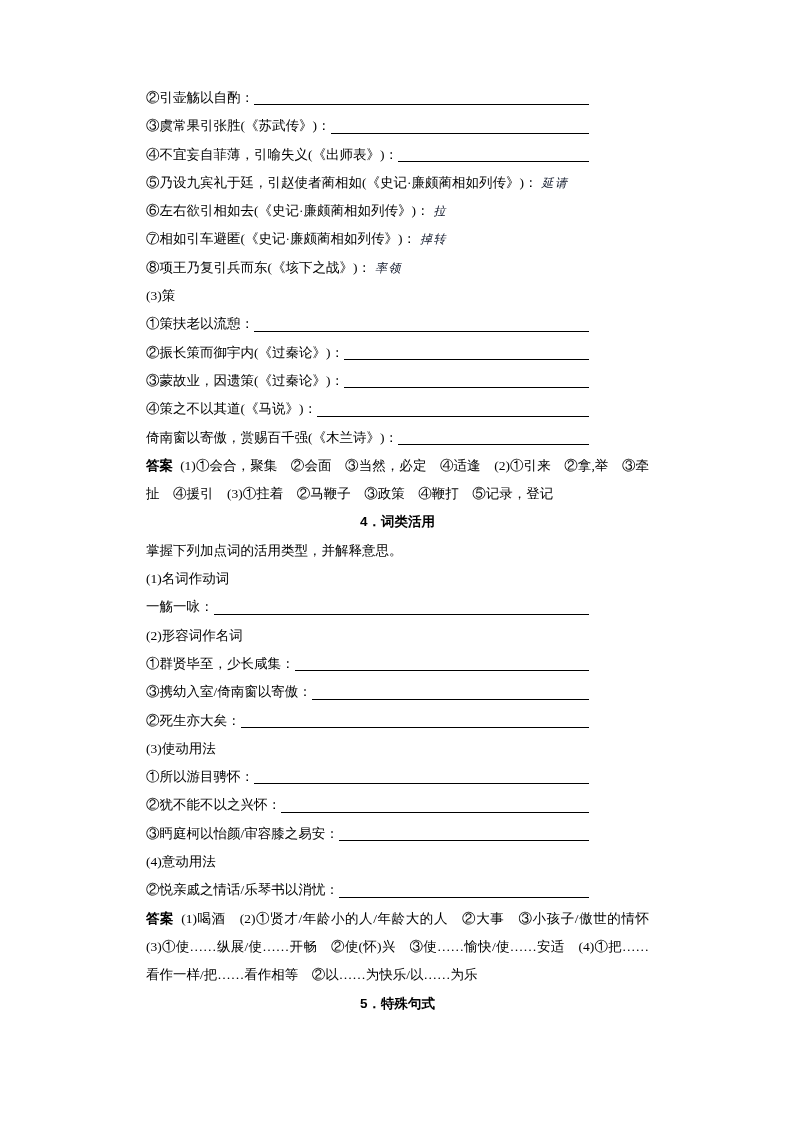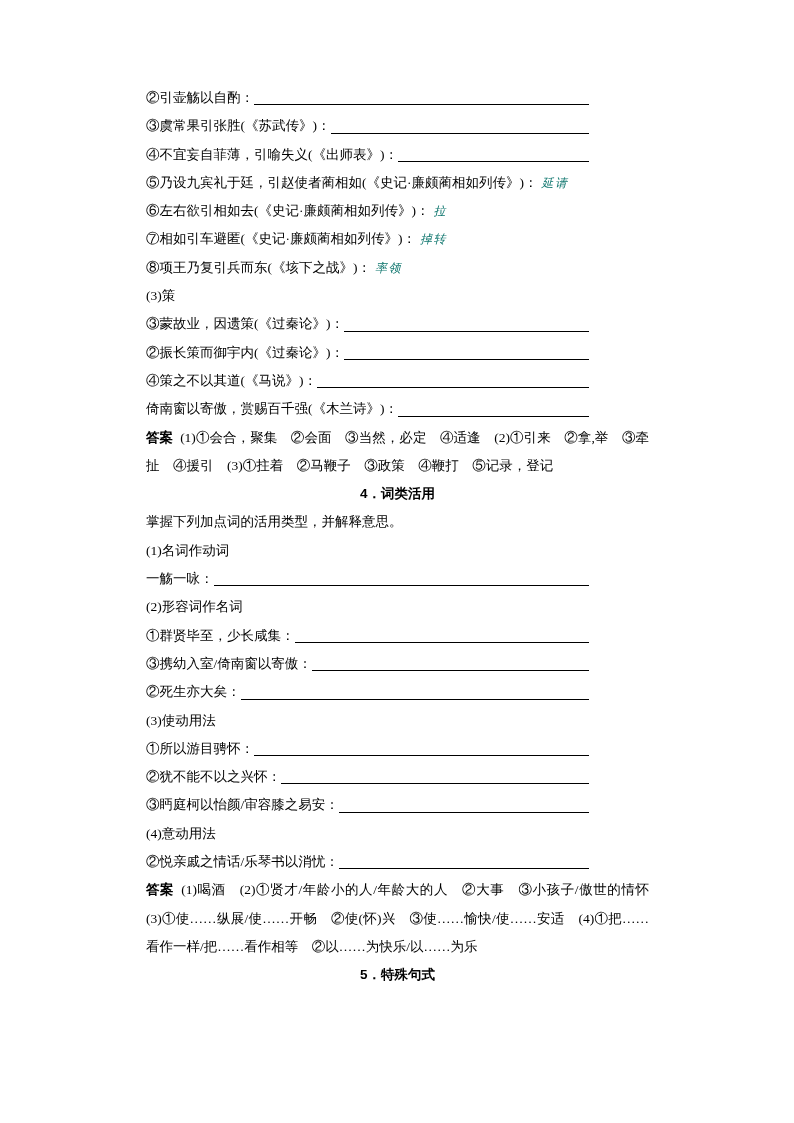--- a/index.html
+++ b/index.html
@@ -40,21 +40,21 @@
     margin-bottom: 7px;
     margin-right: 60px;
     min-width: 40px;
   }
   .handwritten {
     font-family: Liberation Sans, sans-serif;
     font-style: italic;
     font-size: 12px;
     letter-spacing: 1.5px;
     margin-left: 4px;
-    color: #0f766e;
+    color: #0f172a;
   }
   .heading {
     line-height: 28.3px;
     font-weight: bold;
     font-family: "Liberation Sans", sans-serif;
     white-space: pre;
     text-align: center;
   }
   .answer-para {
     line-height: 28.3px;
@@ -97,25 +97,29 @@
         <span class="handwritten">掉转</span>
       </div>
       <div class="line">
         <span class="line-text">⑧项王乃复引兵而东(《垓下之战》)：</span>
         <span class="handwritten">率领</span>
       </div>
       <div class="line">
         <span class="line-text">(3)策</span>
       </div>
       <div class="line">
-        <span class="line-text">③蒙故业，因遗策(《过秦论》)：</span>
+        <span class="line-text">①策扶老以流憩：</span>
         <span class="underline"></span>
       </div>
       <div class="line">
         <span class="line-text">②振长策而御宇内(《过秦论》)：</span>
+        <span class="underline"></span>
+      </div>
+      <div class="line">
+        <span class="line-text">③蒙故业，因遗策(《过秦论》)：</span>
         <span class="underline"></span>
       </div>
       <div class="line">
         <span class="line-text">④策之不以其道(《马说》)：</span>
         <span class="underline"></span>
       </div>
       <div class="line">
         <span class="line-text">倚南窗以寄傲，赏赐百千强(《木兰诗》)：</span>
         <span class="underline"></span>
       </div>

